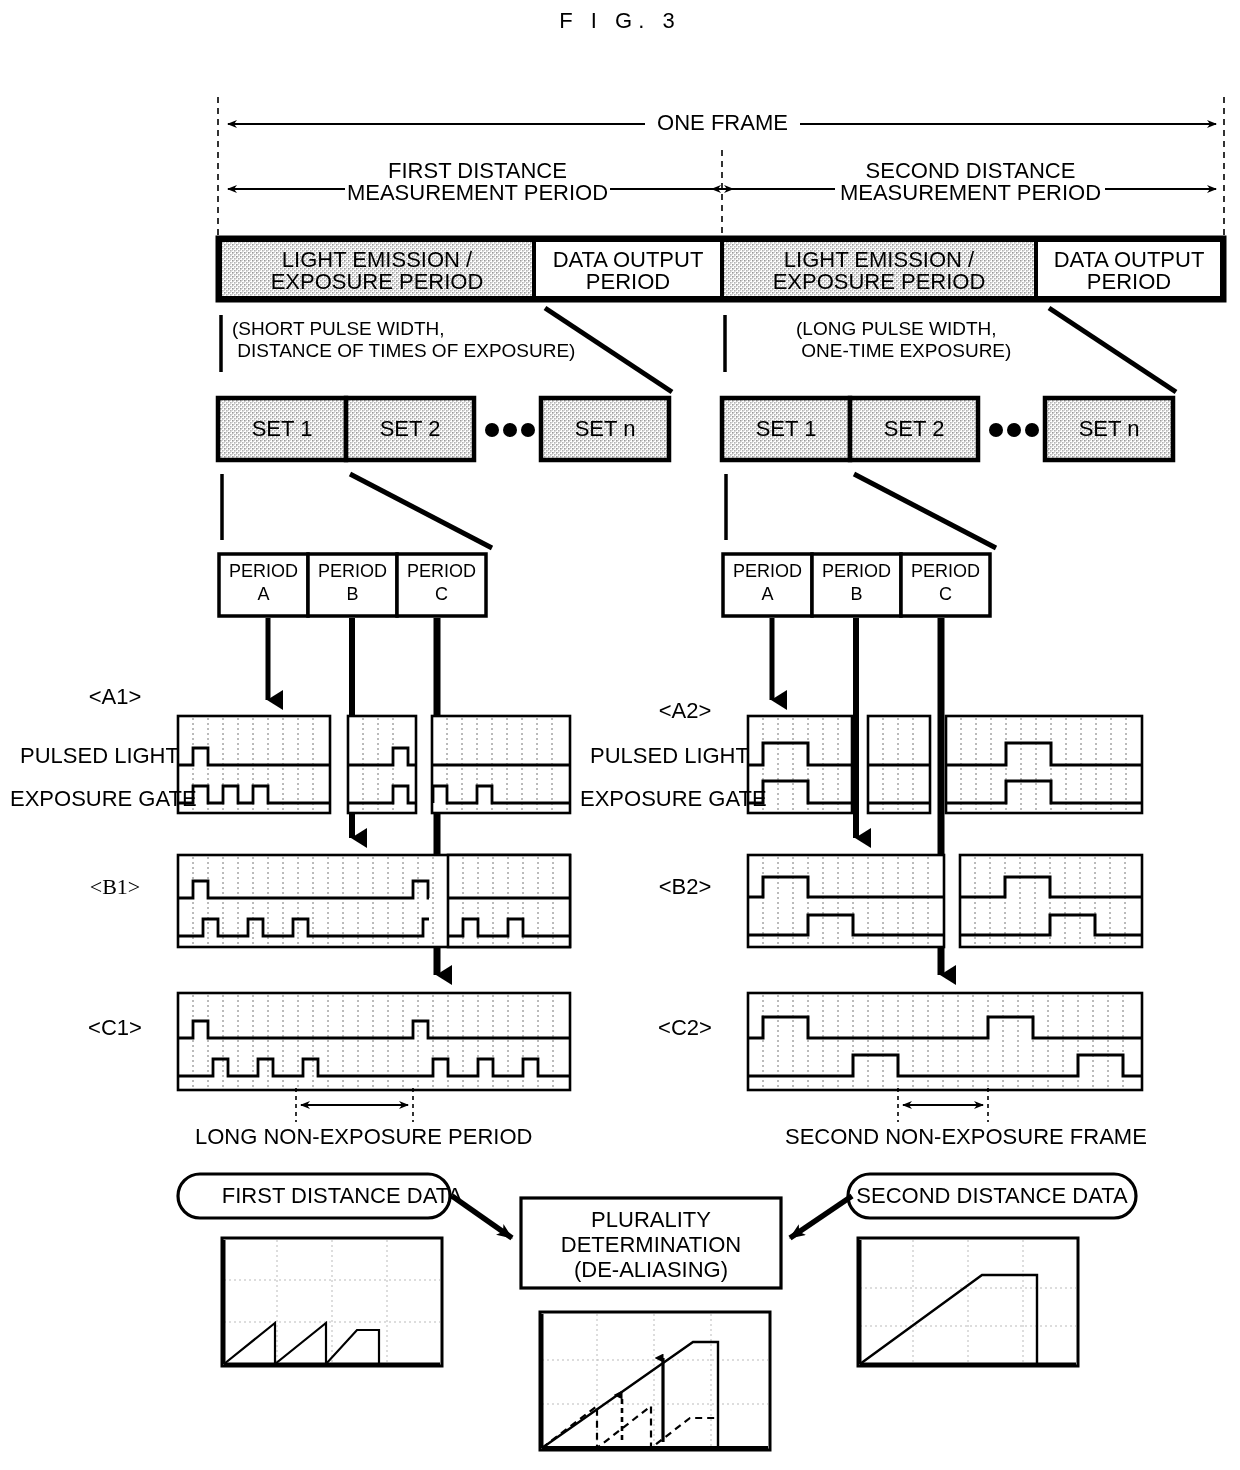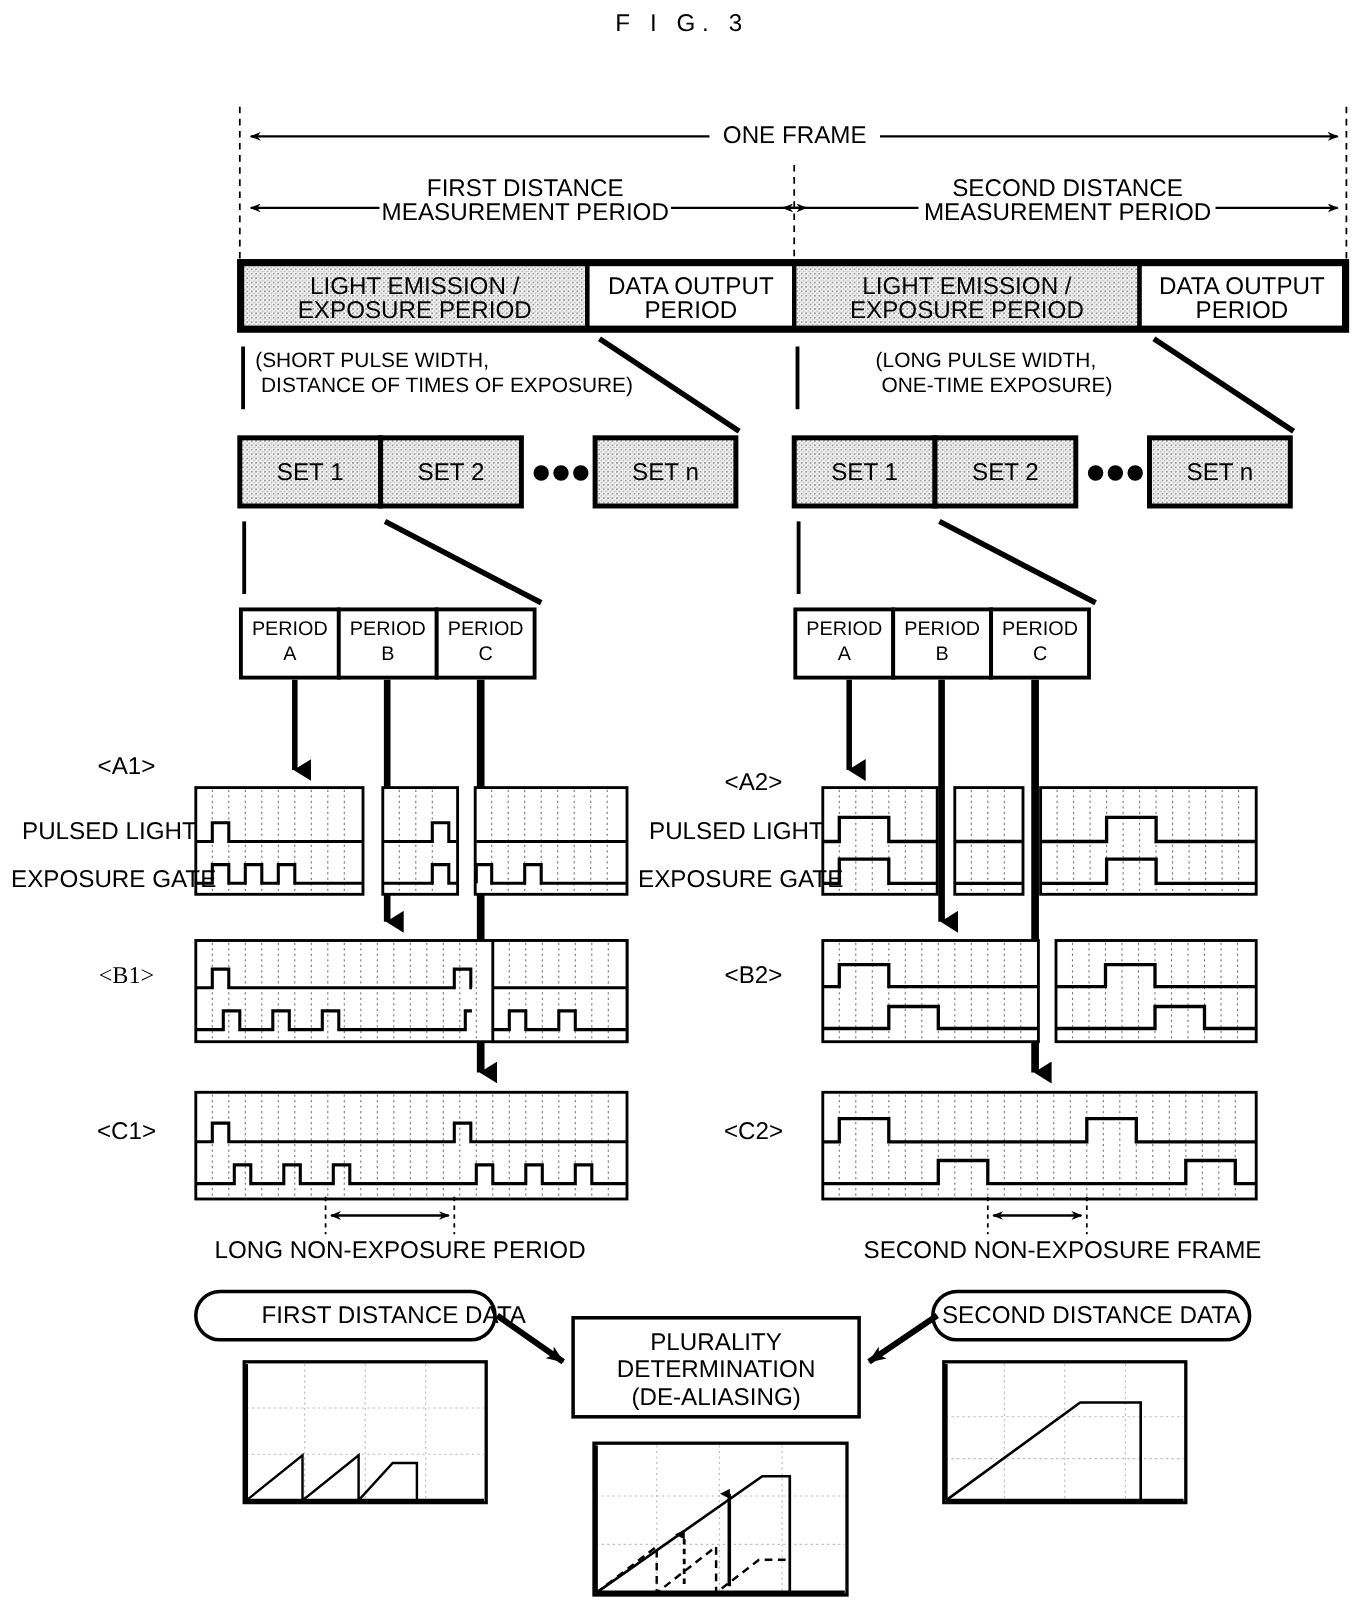--- a/index.html
+++ b/index.html
@@ -514,17 +514,17 @@
 <div class="boxlbl" style="left:60px;top:1017px;width:110px;">&lt;C1&gt;</div>
 <div class="boxlbl" style="left:195px;top:1126px;width:320px;">LONG NON-EXPOSURE PERIOD</div>
 
 <div class="boxlbl" style="left:630px;top:700px;width:110px;">&lt;A2&gt;</div>
 <div class="boxlbl" style="left:590px;top:745px;width:150px;text-align:right;">PULSED LIGHT</div>
 <div class="boxlbl" style="left:580px;top:788px;width:160px;text-align:right;">EXPOSURE GATE</div>
 <div class="boxlbl" style="left:630px;top:876px;width:110px;">&lt;B2&gt;</div>
 <div class="boxlbl" style="left:630px;top:1017px;width:110px;">&lt;C2&gt;</div>
 <div class="boxlbl" style="left:785px;top:1126px;width:340px;">SECOND NON-EXPOSURE FRAME</div>
 
-<div class="boxlbl" style="left:178px;top:1185px;width:328px;padding-left:16px;">FIRST DISTANCE DATA</div>
+<div class="boxlbl" style="left:178px;top:1185px;width:328px;">FIRST DISTANCE DATA</div>
 <div class="boxlbl" style="left:848px;top:1185px;width:288px;">SECOND DISTANCE DATA</div>
 <div class="boxlbl" style="left:521px;top:1207px;width:260px;line-height:25px;">PLURALITY
 DETERMINATION
 (DE-ALIASING)</div>
 
 </body></html>

